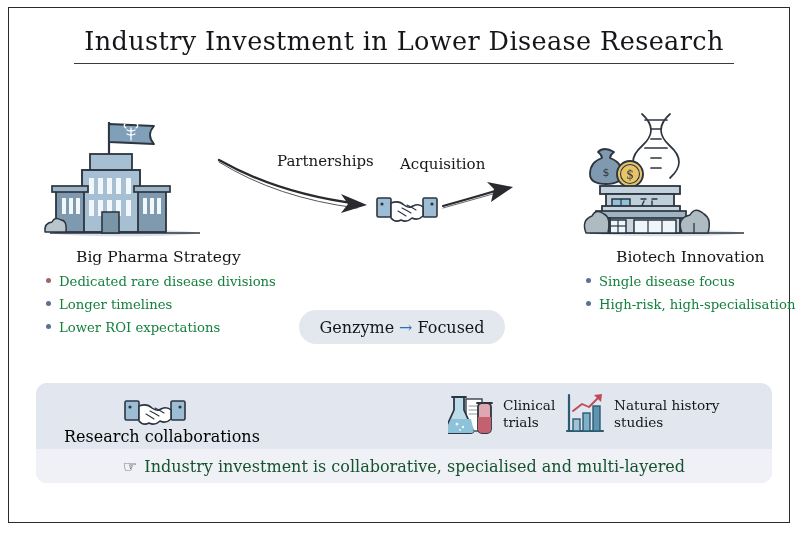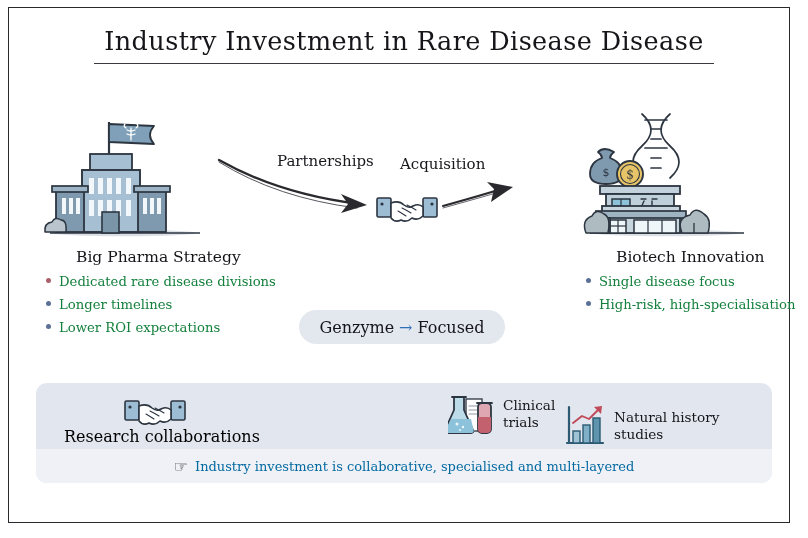--- a/index.html
+++ b/index.html
@@ -168,39 +168,39 @@
     bottom: 0;
     width: 736px;
     height: 34px;
     background: #eff1f6;
     display: flex;
     align-items: center;
     justify-content: center;
   }
   #footer-strip .foot-text {
     font-family: "DejaVu Serif", serif;
-    font-size: 13px;
-    color: #0369a1;
+    font-size: 16px;
+    color: #14532d;
     white-space: nowrap;
   }
   #footer-strip .hand-glyph {
     font-size: 16px;
     margin-right: 7px;
     color: #141418;
   }
 </style>
 </head>
 <body>
 
 <div id="poster">
 
   <div id="frame"></div>
 
   <div id="title-block">
-    <span id="title-text">Industry Investment in Rare Disease Disease</span>
+    <span id="title-text">Industry Investment in Lower Disease Research</span>
   </div>
 
   <div class="illus" style="left:42px; top:112px;">
     <svg width="170" height="128" viewBox="0 0 170 128">
 
       <ellipse cx="82" cy="121" rx="72" ry="3.2" fill="#cfd6de" opacity="0.75"></ellipse>
       <line x1="8" y1="121" x2="158" y2="121" stroke="#2c3540" stroke-width="1.6"></line>
 
       <line x1="67" y1="10" x2="67" y2="48" stroke="#2c3540" stroke-width="2.2"></line>
 
@@ -413,21 +413,21 @@
           <rect x="30" y="12" width="13" height="30" rx="4" fill="#dfa7b2" stroke="#2c3540" stroke-width="1.8"></rect>
           <path d="M30 26 h13 v12 q0 4 -4 4 h-5 q-4 0 -4 -4 Z" fill="#c4616f" stroke="none"></path>
           <line x1="29" y1="12" x2="44" y2="12" stroke="#2c3540" stroke-width="1.8" stroke-linecap="round"></line>
         </svg>
         <span class="ic-label">
           <span style="display:block;">Clinical</span>
           <span style="display:block;">trials</span>
         </span>
       </div>
 
-      <div class="icon-item" style="left:527px; top:20px;justify-content:space-between;">
+      <div class="icon-item" style="left:527px; top:8px;justify-content:space-between;">
         <svg width="44" height="46" viewBox="0 0 44 46">
           <line x1="6" y1="4" x2="6" y2="40" stroke="#2c5a72" stroke-width="2.2" stroke-linecap="round"></line>
           <line x1="4" y1="40" x2="40" y2="40" stroke="#2c5a72" stroke-width="2.2" stroke-linecap="round"></line>
           <rect x="10" y="28" width="7" height="12" fill="#9fc3d4" stroke="#2c5a72" stroke-width="1.4"></rect>
           <rect x="20" y="22" width="7" height="18" fill="#7fb0c7" stroke="#2c5a72" stroke-width="1.4"></rect>
           <rect x="30" y="15" width="7" height="25" fill="#5f94ae" stroke="#2c5a72" stroke-width="1.4"></rect>
           <path d="M10 20 L19 13 L26 16 L37 5" fill="none" stroke="#c04a5a" stroke-width="1.9" stroke-linecap="round" stroke-linejoin="round"></path>
           <path d="M31 4 L39 3 L38 11 Z" fill="#c04a5a"></path>
         </svg>
         <span class="ic-label">

